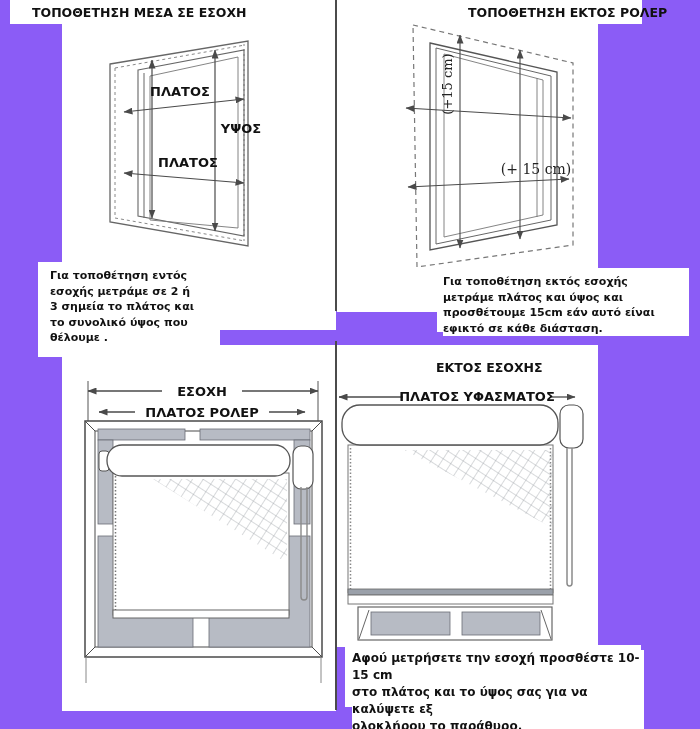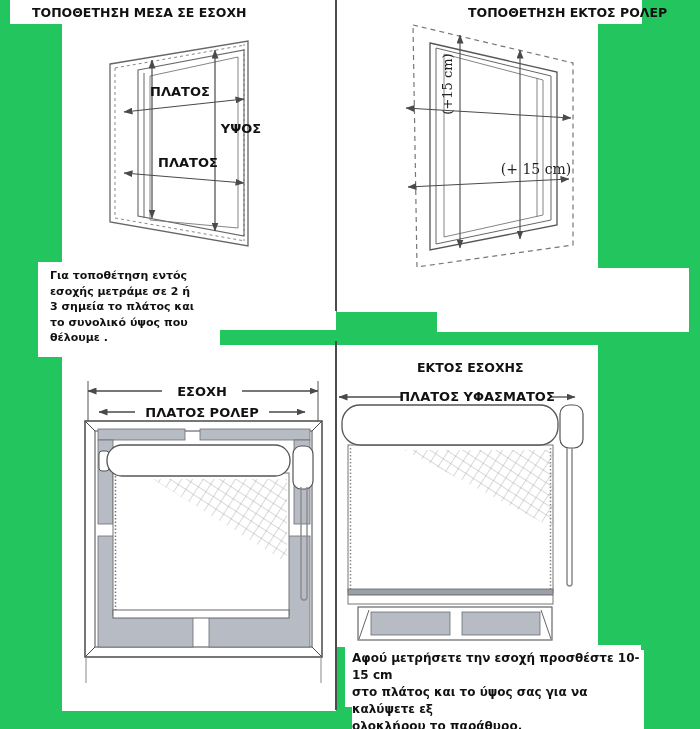--- a/index.html
+++ b/index.html
@@ -1,18 +1,18 @@
 <!DOCTYPE html>
 <html><head>
 <meta charset="utf-8">
 <style>
   html,body{margin:0;padding:0;}
   .stage{
     position:relative;width:700px;height:729px;overflow:hidden;
-    background:#22c55e;
+    background:#8b5cf6;
     font-family:"DejaVu Sans","Liberation Sans",sans-serif;
     color:#1a1a1a;
   }
   .white{position:absolute;background:#ffffff;}
   .divider{position:absolute;left:335px;width:2px;background:#4b4b4b;}
   .title{
     position:absolute;font-weight:bold;font-size:12.5px;letter-spacing:0;
     white-space:nowrap;color:#111;
   }
   .caption{
@@ -36,21 +36,21 @@
   <div class="white" style="left:437px;top:268px;width:252px;height:64px;"></div>
   <div class="white" style="left:62px;top:345px;width:274px;height:366px;"></div>
   <div class="white" style="left:337px;top:345px;width:261px;height:302px;"></div>
   <div class="white" style="left:345px;top:645px;width:296px;height:62px;"></div>
 
   <div class="divider" style="top:0;height:311px;"></div>
   <div class="divider" style="top:341px;height:369px;"></div>
 
   <div class="title" style="left:32px;top:5px;">ΤΟΠΟΘΕΤΗΣΗ ΜΕΣΑ ΣΕ ΕΣΟΧΗ</div>
   <div class="title" style="left:468px;top:5px;">ΤΟΠΟΘΕΤΗΣΗ ΕΚΤΟΣ ΡΟΛΕΡ</div>
-  <div class="title" style="left:417px;top:360px;">ΕΚΤΟΣ ΕΣΟΧΗΣ</div>
+  <div class="title" style="left:436px;top:360px;">ΕΚΤΟΣ ΕΣΟΧΗΣ</div>
 
   <svg class="diagram" style="left:60px;top:28px;" width="270" height="240" viewBox="0 0 270 240">
     <defs>
       <marker id="ae-a" markerWidth="9" markerHeight="7" refX="8.5" refY="3.5" orient="auto" markerUnits="userSpaceOnUse" viewBox="0 0 9 7">
         <path d="M0,0 L9,3.5 L0,7 z" fill="#4a4a4a"></path>
       </marker>
       <marker id="as-a" markerWidth="9" markerHeight="7" refX="0.5" refY="3.5" orient="auto" markerUnits="userSpaceOnUse" viewBox="0 0 9 7">
         <path d="M9,0 L0,3.5 L9,7 z" fill="#4a4a4a"></path>
       </marker>
     </defs>
@@ -184,17 +184,21 @@
     <rect x="5" y="48" width="216" height="40" rx="18" fill="#fff" stroke="#555" stroke-width="1.3"></rect>
     <rect x="223" y="48" width="23" height="43" rx="9" fill="#fff" stroke="#555" stroke-width="1.2"></rect>
     <path d="M230,91 L230,226 A2.5,3 0 0 0 235,226 L235,91" fill="none" stroke="#8a8a8a" stroke-width="1.5"></path>
   </svg>
 
   <div class="caption" style="left:50px;top:268px;width:160px;">Για τοποθέτηση εντός
 εσοχής μετράμε σε 2 ή
 3 σημεία το πλάτος και
 το συνολικό ύψος που
 θέλουμε .</div>
+  <div class="caption" style="left:443px;top:274px;width:246px;">Για τοποθέτηση εκτός εσοχής
+μετράμε πλάτος και ύψος και
+προσθέτουμε 15cm εάν αυτό είναι
+εφικτό σε κάθε διάσταση.</div>
   <div class="caption" style="left:352px;top:650px;width:292px;font-size:12px;">Αφού μετρήσετε την εσοχή προσθέστε 10-15 cm
 στο πλάτος και το ύψος σας για να καλύψετε εξ
 ολοκλήρου το παράθυρο.</div>
 
 </div>
 
 </body></html>

